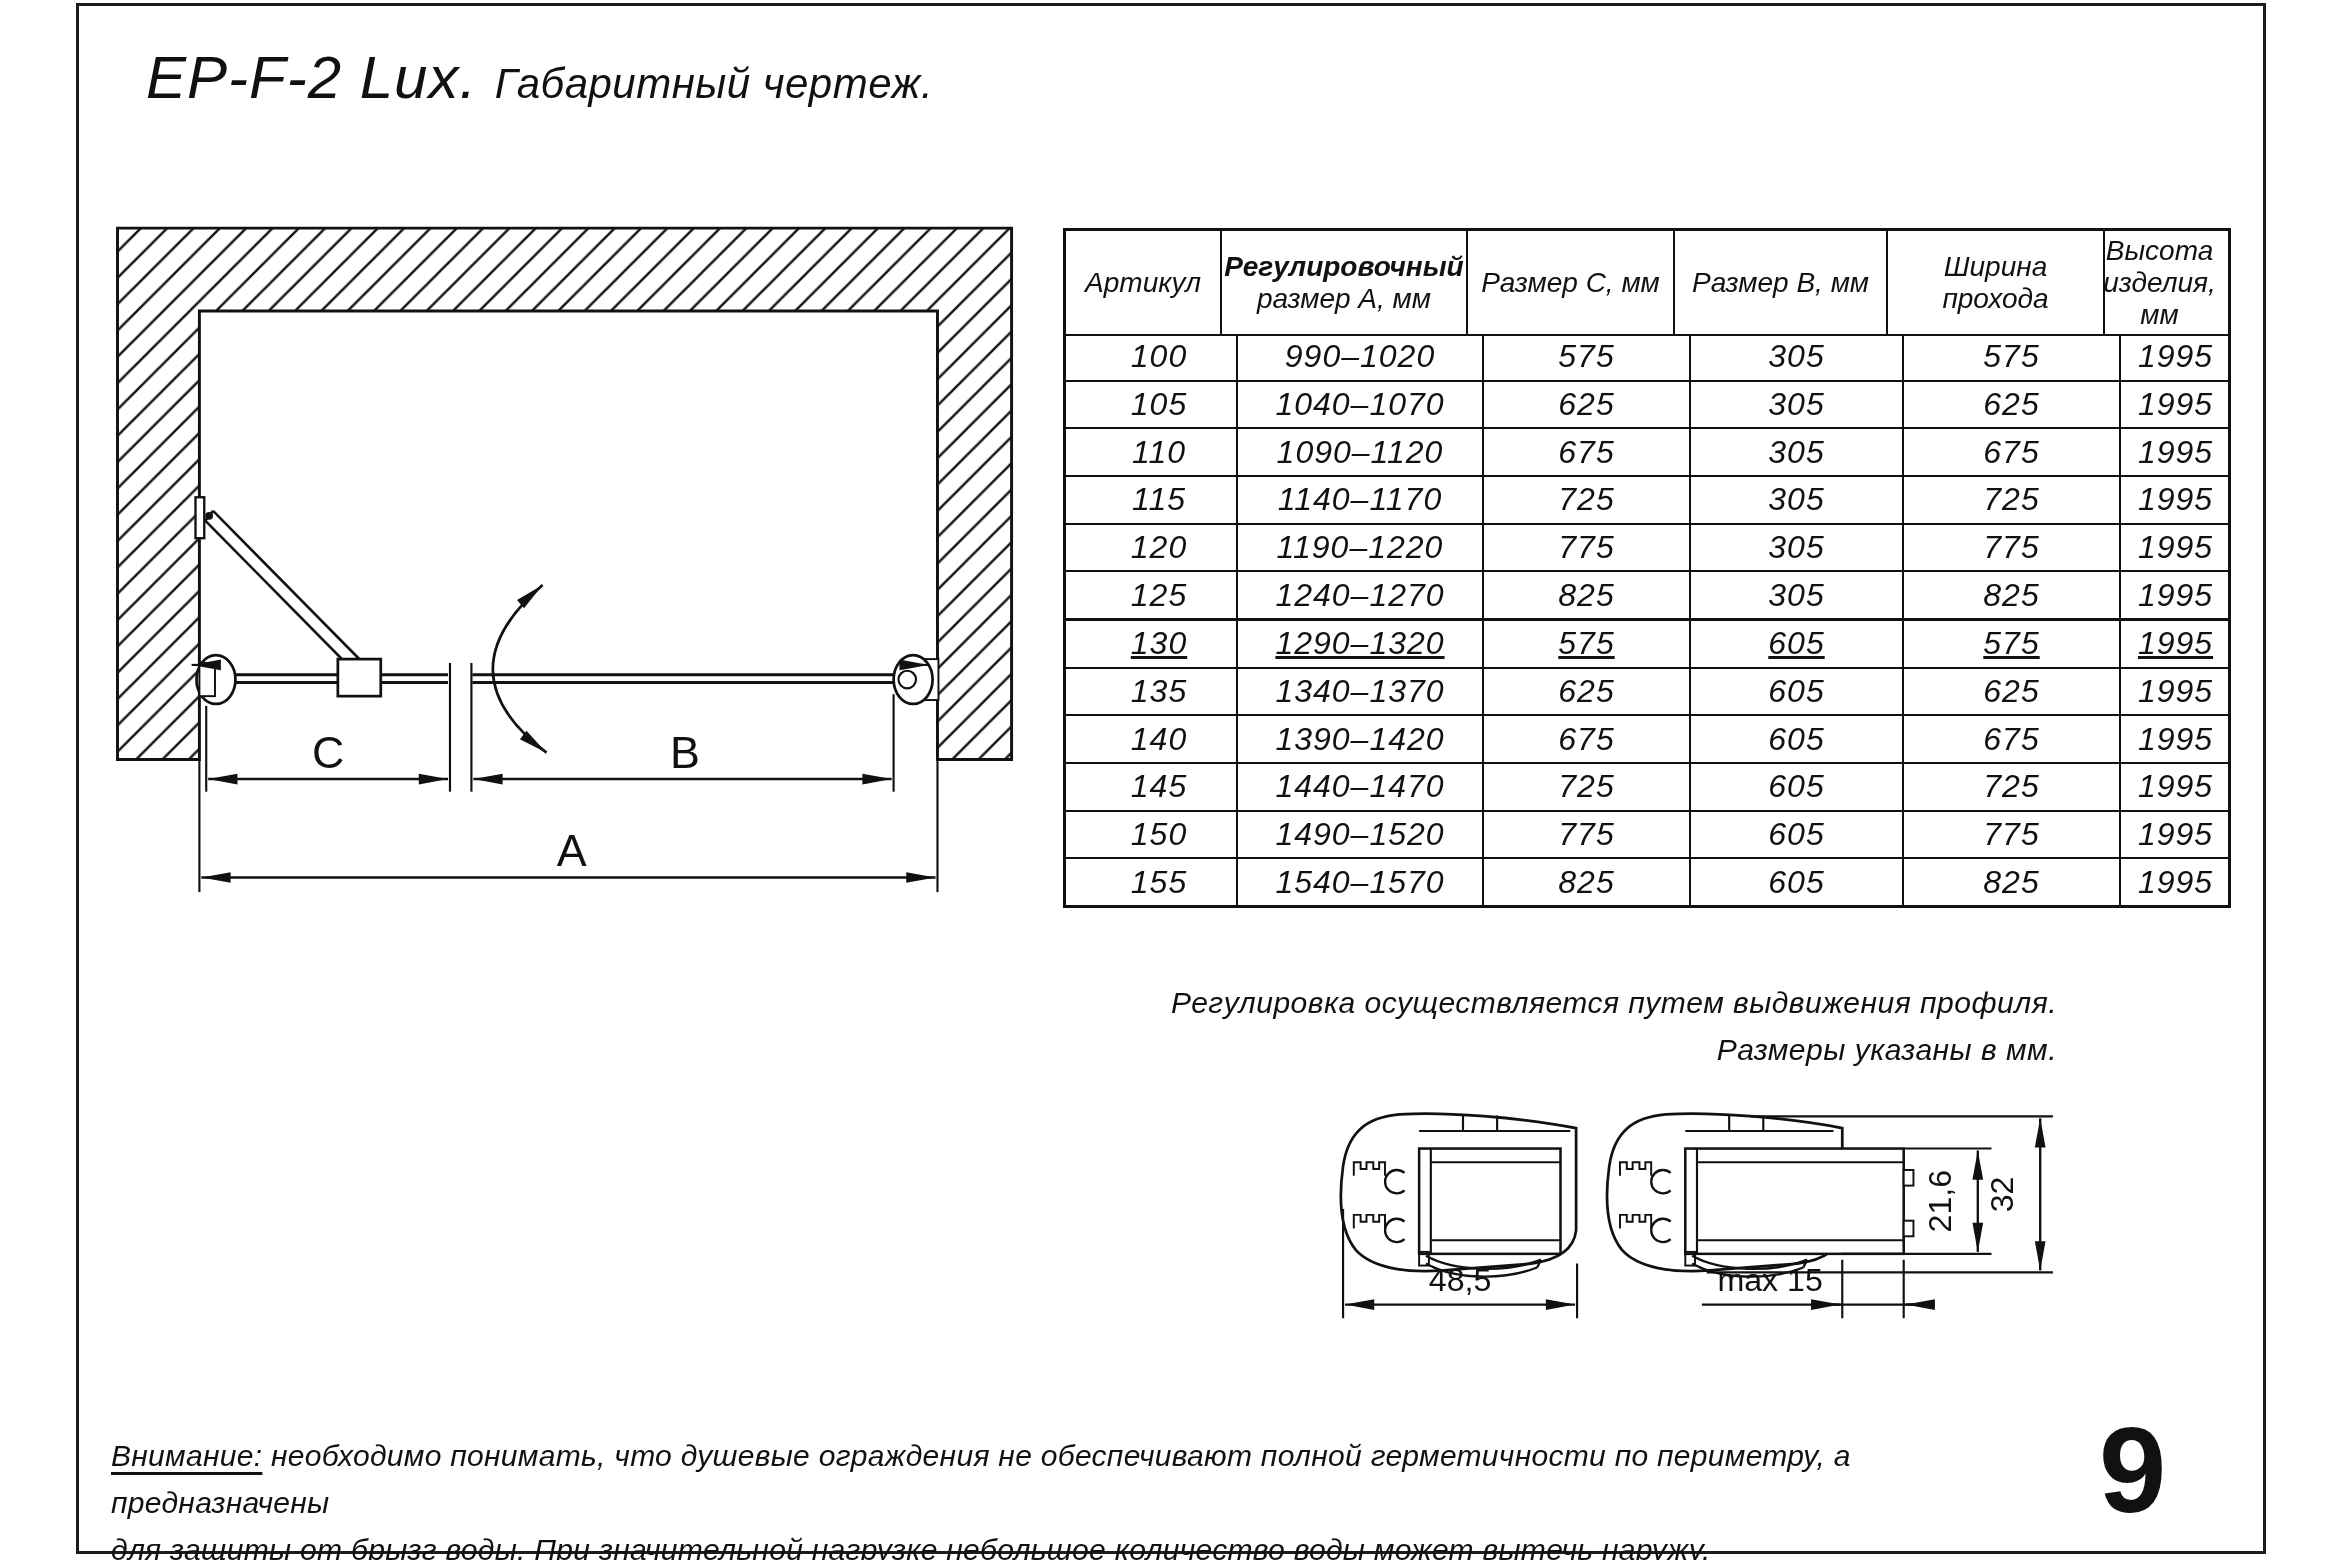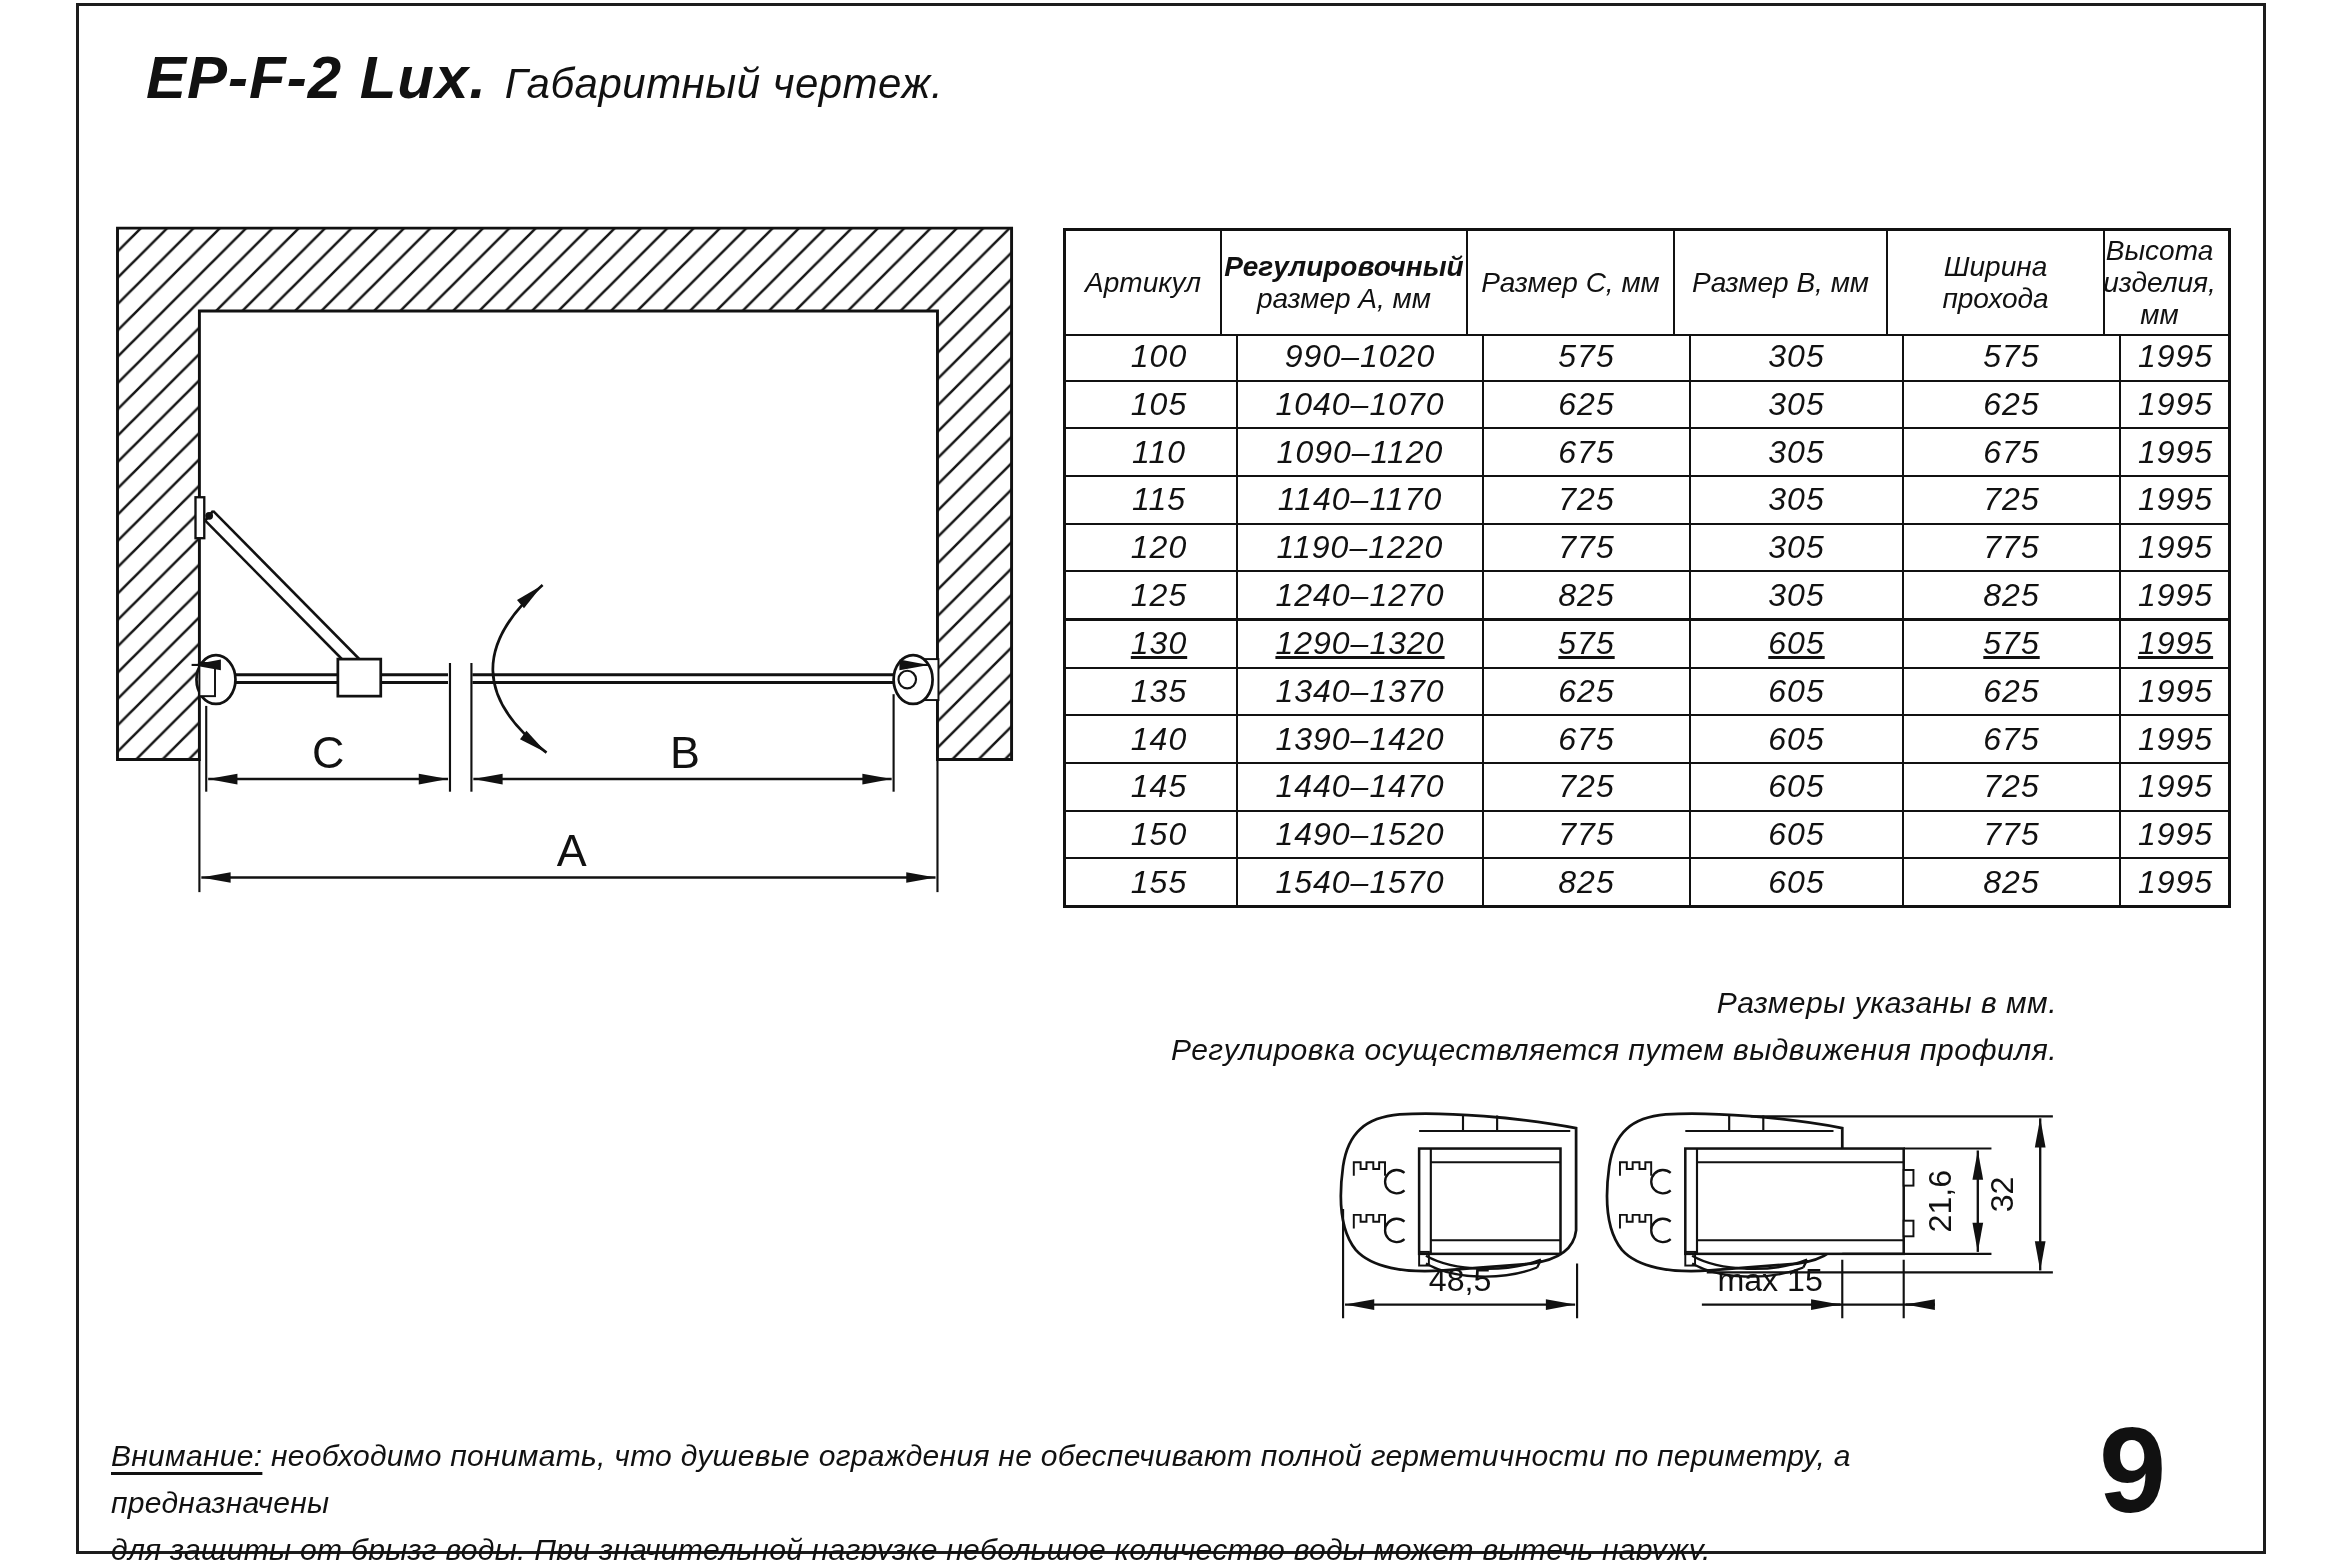--- a/index.html
+++ b/index.html
@@ -9,21 +9,21 @@
   }
   
   .frame{position:absolute;background:#1c1c1c;}
   #frame-left{left:76px;top:2.9px;width:2.9px;height:1551px;}
   #frame-top{left:76px;top:2.9px;width:2189px;height:2.9px;}
   #frame-right{left:2263px;top:2.9px;width:2.9px;height:1551px;}
   #frame-bottom{left:76px;top:1551px;width:2189px;height:2.9px;}
 
   
   .title-wrap{position:absolute;left:146px;top:43px;display:flex;align-items:baseline;white-space:nowrap;}
-  .title-model{font-size:60px;font-style:italic;font-weight:bold;letter-spacing:1px;}
+  .title-model{font-size:60px;font-style:italic;font-weight:normal;letter-spacing:1px;}
   .title-sub{font-size:42px;font-style:italic;margin-left:17.6px;letter-spacing:0.5px;}
 
   
   #cad{position:absolute;left:0;top:0;width:2341px;height:1560px;}
 
   
   .table{
     position:absolute;left:1063px;top:228px;width:1168px;height:680px;
     border:3.9px solid #111;box-sizing:border-box;background:#fff;
     font-style:italic;
@@ -329,22 +329,22 @@
         <div class="td">1540–1570</div>
         <div class="td">825</div>
         <div class="td">605</div>
         <div class="td">825</div>
         <div class="td">1995</div>
       </div>
     </div>
 </div>
 
 <div class="notes">
+  <div>Регулировка осуществляется путем выдвижения профиля.</div>
   <div>Размеры указаны в мм.</div>
-  <div>Регулировка осуществляется путем выдвижения профиля.</div>
 </div>
 
 <div class="warning">
   <span class="u">Внимание:</span><span> необходимо понимать, что душевые ограждения не обеспечивают полной герметичности по периметру, а предназначены</span><br>
   <span>для защиты от брызг воды. При значительной нагрузке небольшое количество воды может вытечь наружу.</span>
 </div>
 
 <div class="pagenum">9</div>
 
 

